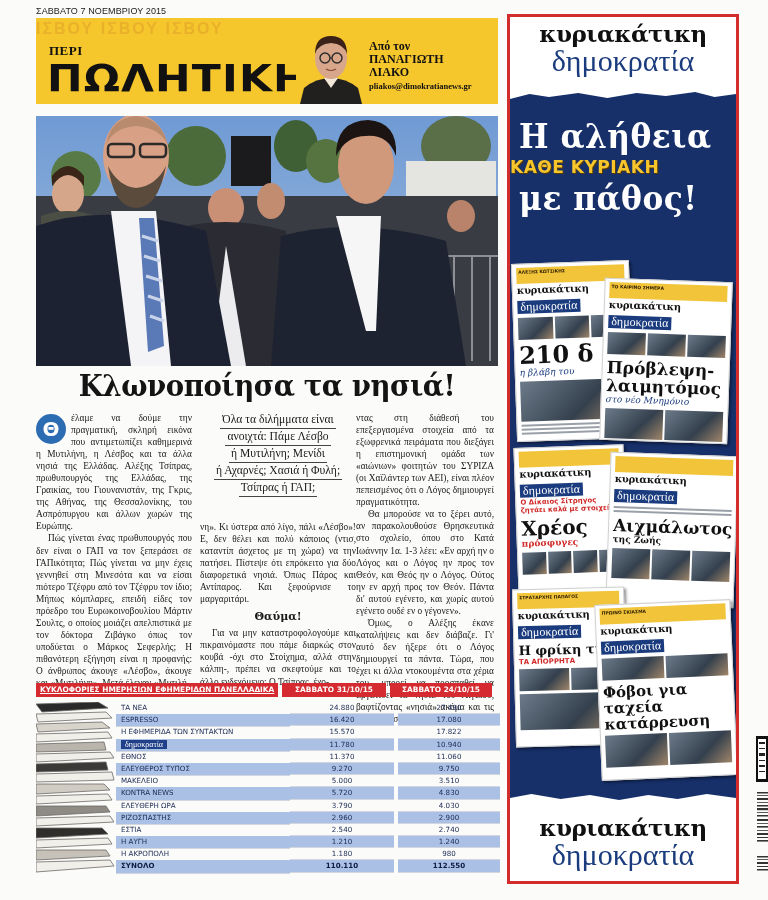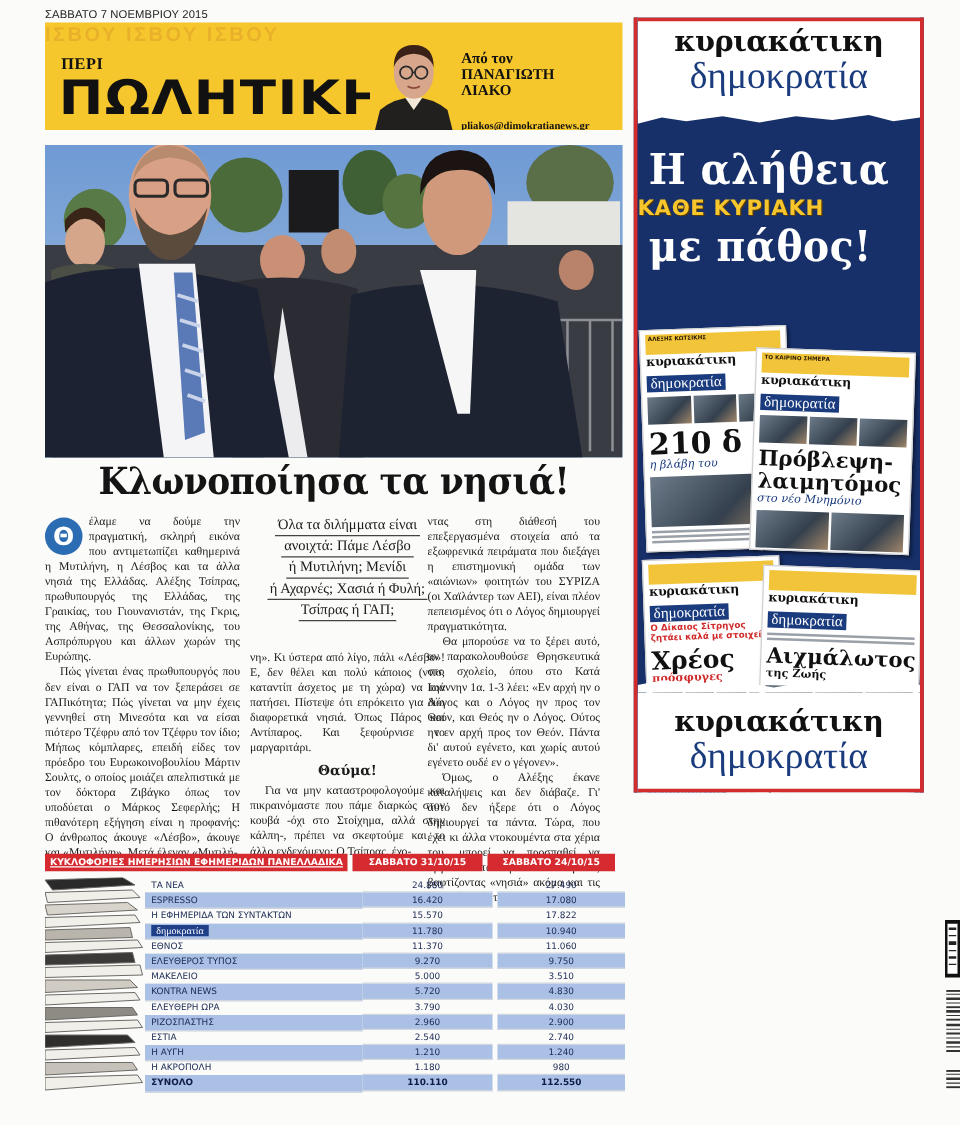--- a/index.html
+++ b/index.html
@@ -9,35 +9,35 @@
   .date-line { position: absolute; left: 36px; top: 6px; font-family: "Liberation Sans", sans-serif; font-size: 9px; color: #222; letter-spacing: 0.1px; }
 
   
   .banner { position: absolute; left: 36px; top: 18px; width: 462px; height: 86px; background: #f6c62d; overflow: hidden; }
   .banner .ghost { position: absolute; left: 0; top: 2px; width: 100%; height: 20px; opacity: 0.18; font-family: "Liberation Sans", sans-serif; font-weight: bold; font-size: 16px; color: #b3541e; white-space: nowrap; letter-spacing: 2px; }
   .banner .peri { position: absolute; left: 13px; top: 25px; font-family: "Liberation Serif", serif; font-weight: bold; font-size: 13px; color: #111; letter-spacing: 0.5px; }
   .banner .politikis { position: absolute; left: 11px; top: 38px; font-family: "DejaVu Sans", sans-serif; font-weight: bold; font-size: 38px; color: #111; letter-spacing: 1px; transform: scaleX(1.12); transform-origin: left center; line-height: 44px; }
   .banner .author-photo { position: absolute; left: 260px; top: 8px; width: 70px; height: 78px; }
   .banner .author-text { position: absolute; left: 333px; top: 22px; font-family: "Liberation Serif", serif; font-weight: bold; color: #111; }
   .banner .author-text .l { font-size: 12px; line-height: 13px; }
-  .banner .author-text .email { font-size: 8.5px; line-height: 12px; margin-top: 15px; }
+  .banner .author-text .email { font-size: 8.5px; line-height: 12px; margin-top: 1px; }
 
   
   .photo { position: absolute; left: 36px; top: 116px; width: 462px; height: 250px; overflow: hidden; background: #7fa3cf; }
 
   
   .headline { position: absolute; left: 36px; top: 368px; width: 462px; text-align: center; font-family: "DejaVu Serif", serif; font-weight: bold; font-size: 30px; letter-spacing: -0.5px; color: #141414; transform: scaleX(0.92); transform-origin: center; }
 
   
   .col { position: absolute; top: 412px; font-family: "Liberation Serif", serif; font-size: 9.4px; line-height: 12.05px; text-align: justify; color: #1a1a1a; hyphens: auto; }
   .col p { text-indent: 12px; }
   .col p.noindent { text-indent: 0; }
   .col1 { left: 36px; width: 156px; }
   .col2 { left: 200px; width: 156px; }
-  .col3 { left: 342px; width: 138px; }
+  .col3 { left: 356px; width: 138px; }
   .dropcap { float: left; width: 30px; height: 30px; border-radius: 50%; background: #2c6cb3; color: #fff; font-family: "DejaVu Sans", sans-serif; font-weight: bold; font-size: 20px; line-height: 30px; text-align: center; margin: 2px 5px 0 0; }
   .pullquote { text-align: center; font-family: "Liberation Serif", serif; font-size: 11.6px; line-height: 16px; color: #1a1a1a; margin: 0 0 24px 0; }
   .pullquote span { display: block; border-bottom: 1px solid #444; margin: 0 auto; width: fit-content; padding: 0 2px; }
   .subhead { text-align: center; font-family: "DejaVu Serif", serif; font-weight: bold; font-size: 11px; line-height: 16px; margin: 4px 0 2px 0; text-indent: 0; }
 
   
   .circ { position: absolute; left: 36px; top: 683px; width: 464px; font-family: "DejaVu Sans", sans-serif; }
   .circ-head { display: flex; height: 14px; gap: 4px; }
   .circ-head div { background: #d52a2f; color: #fff; font-size: 7.4px; font-weight: bold; line-height: 14px; padding-left: 4px; white-space: nowrap; overflow: hidden; }
   .circ-head .h0 { width: 242px; text-decoration: underline; }
@@ -48,21 +48,21 @@
   .circ-row { display: flex; height: 12.2px; font-size: 7.1px; line-height: 12.2px; color: #1b2a55; }
   .circ-row.shade .c0 .nm, .circ-row.shade .c1, .circ-row.shade .c2 { background: #aac0e4; }
   .circ-row .c0 { width: 254px; padding-left: 80px; }
   .circ-row .c0 .nm { display: block; padding-left: 5px; border-bottom: 1px solid #d2d6de; }
   .circ-row .c1 { width: 104px; text-align: center; margin-left: 0; border-bottom: 1px solid #d2d6de; }
   .circ-row .c2 { width: 102px; text-align: center; margin-left: 4px; border-bottom: 1px solid #d2d6de; }
   .circ-row .brand { background: #1f3f88; color: #fff; font-family: "Liberation Serif", serif; font-size: 8px; padding: 0 4px; }
   .circ-row.total { font-weight: bold; color: #0f1c44; }
 
   
-  .ad { position: absolute; left: 507px; top: 14px; width: 232px; height: 620px; background: #17306a; border: 3px solid #d22c2c; border-top: none; border-bottom: none; overflow: hidden; }
+  .ad { position: absolute; left: 507px; top: 14px; width: 232px; height: 870px; background: #17306a; border: 3px solid #d22c2c; border-top: none; border-bottom: none; overflow: hidden; }
   .ad .logo-box { background: #fff; text-align: center; padding: 5px 0 0 0; height: 74px; position: relative; }
   .ad .logo-box.top { border-top: 3px solid #d22c2c; }
   .ad .logo-box.bottom { position: absolute; left: 0; bottom: 0; width: 100%; height: 80px; border-bottom: 3px solid #d22c2c; padding-top: 12px; }
   .ad .logo-k { font-family: "DejaVu Serif", serif; font-weight: bold; font-size: 23px; line-height: 24px; color: #101010; letter-spacing: -0.5px; }
   .ad .logo-d { font-family: "Liberation Serif", serif; font-size: 30px; line-height: 30px; color: #1a3b7d; }
   .ad .torn { display: block; width: 100%; height: 14px; }
   .ad .slogan { text-align: left; margin-top: 14px; }
   .ad .s1, .ad .s3 { font-family: "DejaVu Serif", serif; font-weight: bold; color: #fff; font-size: 34px; line-height: 40px; letter-spacing: 0.5px; transform: scaleX(0.92); }
   .ad .s2 { font-family: "DejaVu Sans", sans-serif; font-weight: bold; color: #f7c52c; font-size: 17px; line-height: 22px; letter-spacing: 0.5px; text-shadow: 1px 1px 0 #5a3b00; }
 

